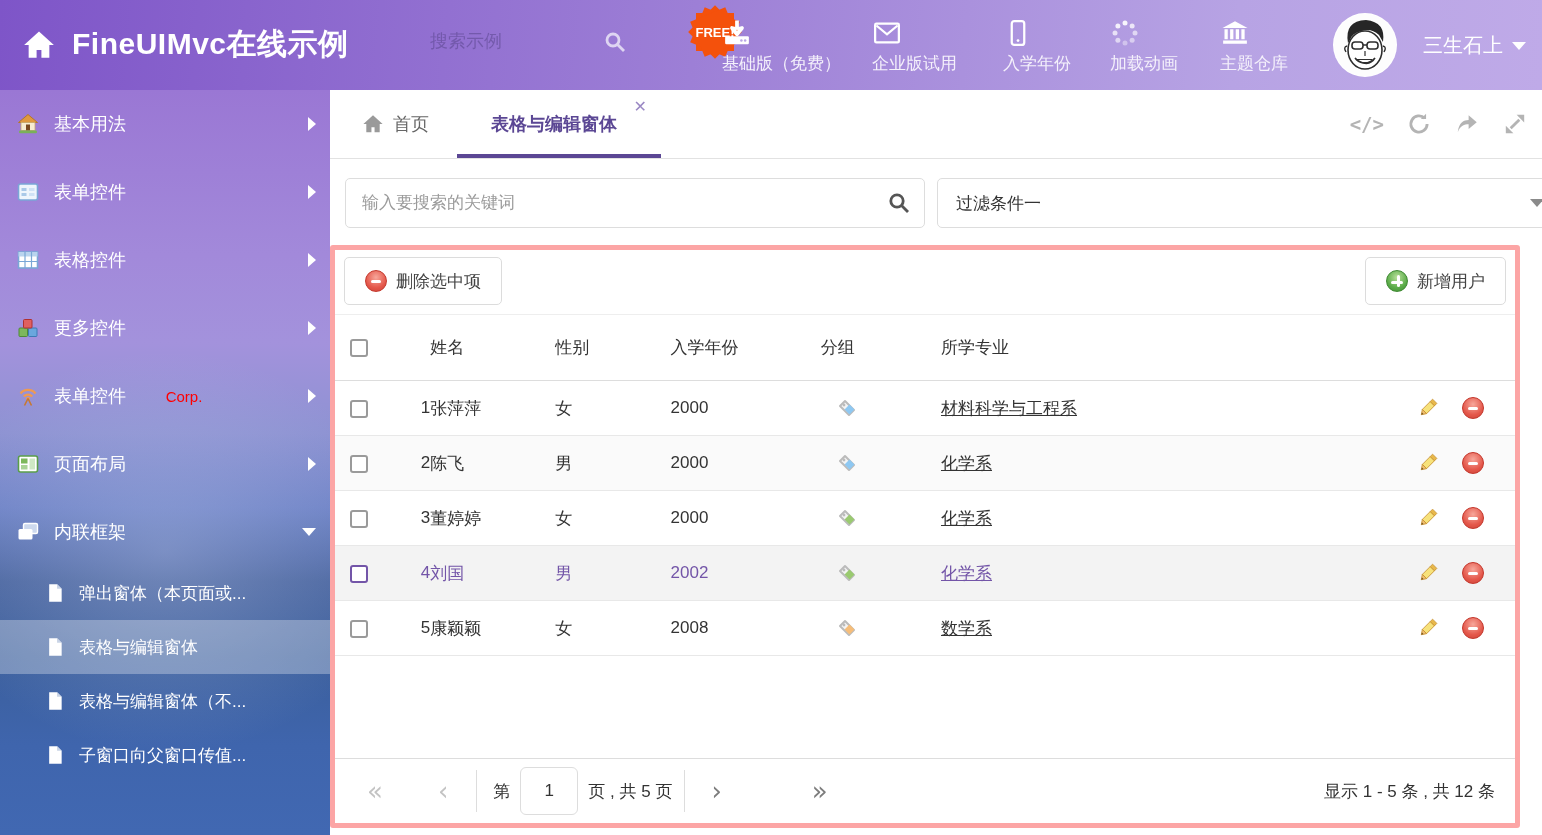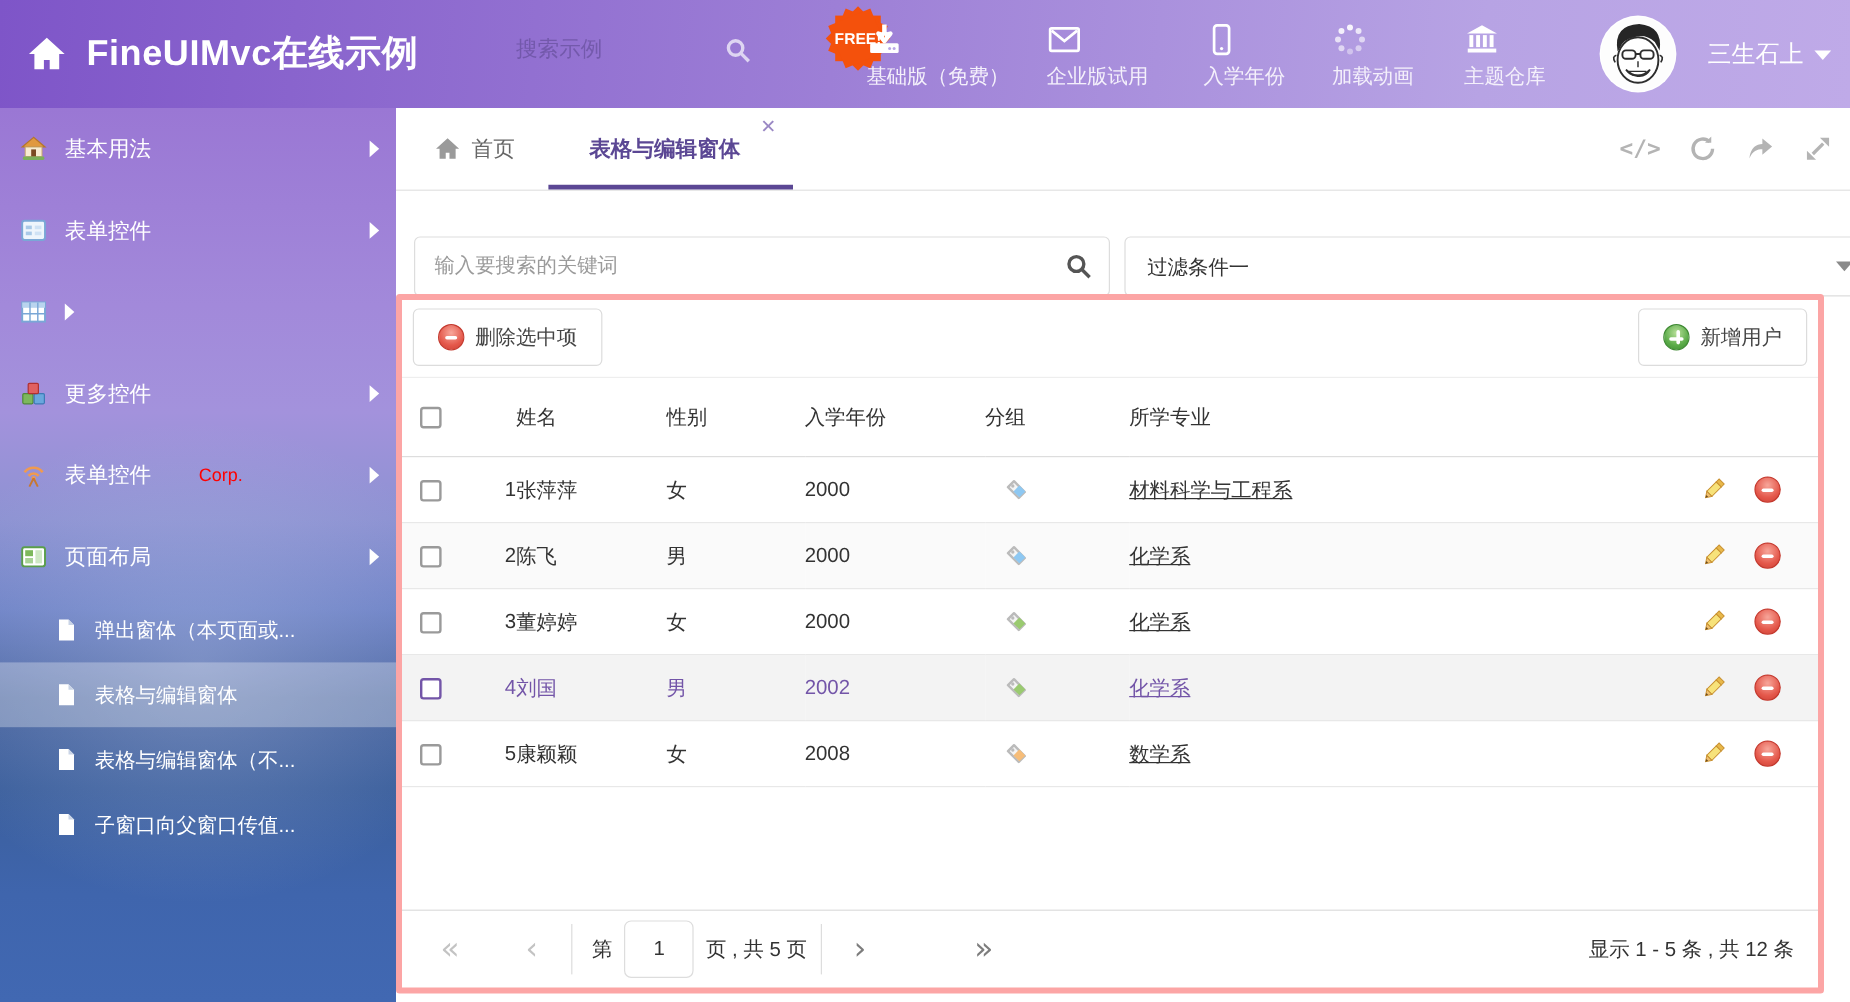--- a/index.html
+++ b/index.html
@@ -45,21 +45,21 @@
   .tabbar{position:relative;height:68px;border-bottom:1px solid #e2e2e2;display:flex;align-items:stretch;}
   .tab{display:flex;align-items:center;gap:9px;padding:0 28px;font-size:18px;color:#666;cursor:pointer;position:relative;}
   .tab.first{margin-left:4px;}
   .tab.active{color:#5b4794;font-weight:bold;box-shadow:inset 0 -4px 0 #5b4794;padding:0 44px 0 34px;}
   .tab-close{position:absolute;right:14px;top:9px;color:#9a88c4;font-size:16px;font-weight:bold;line-height:1;cursor:pointer;}
   .tab-home{width:22px;height:22px;}
   .tb-icons{position:absolute;right:14px;top:0;height:68px;display:flex;align-items:center;gap:22px;}
   .tb-ic{width:26px;height:26px;cursor:pointer;}
   .tb-code{font-family:"DejaVu Sans Mono",monospace;font-size:19px;font-weight:bold;color:#b4b4b4;cursor:pointer;}
 
-  .filter-row{position:absolute;left:0;top:88px;width:1212px;height:50px;margin-top:19px;}
+  .filter-row{position:absolute;left:0;top:88px;width:1212px;height:50px;}
   .search-box{position:absolute;left:15px;top:0;width:578px;height:48px;border:1px solid #ddd;border-radius:5px;display:flex;align-items:center;}
   .search-box input{flex:1;border:none;outline:none;background:transparent;font-size:17px;color:#333;padding:0 0 0 16px;}
   .search-box input::placeholder{color:#9b9b9b;}
   .search-btn{width:50px;height:100%;display:flex;align-items:center;justify-content:center;cursor:pointer;}
   .select-box{position:absolute;left:607px;top:0;width:588px;height:48px;border:1px solid #ddd;border-radius:5px;
               display:flex;align-items:center;padding:0 18px;cursor:pointer;justify-content:space-between;}
   .select-val{font-size:17px;color:#333;}
   .caret-gray{width:0;height:0;border-left:7px solid transparent;border-right:7px solid transparent;border-top:8px solid #8a8a8a;}
 
   .panel{position:absolute;left:0;top:155px;width:1180px;height:573px;border:5px solid #fca5a5;border-radius:3px;
@@ -252,20 +252,21 @@
   </div>
 
   <div class="nav-item">
     <span class="nav-ic">
       <svg viewBox="0 0 24 24" width="24" height="24">
           <rect x="2.5" y="4" width="19" height="16" fill="#fff" stroke="#7aa7d6" stroke-width="1.6"></rect>
           <rect x="2.5" y="4" width="19" height="4.5" fill="#b9d4ee"></rect>
           <path d="M2.5 13.5 H21.5 M9 4 V20 M15.5 4 V20" stroke="#7aa7d6" stroke-width="1.2" fill="none"></path>
         </svg>
     </span>
+    <span class="nav-label">表格控件</span>
     <span class="arrow-r"></span>
   </div>
 
   <div class="nav-item">
     <span class="nav-ic">
       <svg viewBox="0 0 24 24" width="24" height="24">
           <rect x="3" y="12" width="8.5" height="8.5" rx="1" fill="#7db85c" stroke="#4e8a36"></rect>
           <rect x="12.5" y="12" width="8.5" height="8.5" rx="1" fill="#6aa7dd" stroke="#3d7ab5"></rect>
           <rect x="7.5" y="3.5" width="8.5" height="8.5" rx="1" fill="#e06060" stroke="#b03030"></rect>
         </svg>
@@ -295,20 +296,30 @@
           <rect x="2.5" y="4" width="19" height="16" rx="2" fill="#fff" stroke="#5a9e4a" stroke-width="1.6"></rect>
           <rect x="5" y="6.5" width="6.5" height="5" fill="#7db85c"></rect>
           <rect x="13.5" y="6.5" width="5.5" height="11" fill="#cfe8c4"></rect>
           <rect x="5" y="13" width="6.5" height="4.5" fill="#a9d396"></rect>
         </svg>
     </span>
     <span class="nav-label">页面布局</span>
     <span class="arrow-r"></span>
   </div>
 
+  <div class="nav-item">
+    <span class="nav-ic">
+      <svg viewBox="0 0 24 24" width="24" height="24">
+          <rect x="7.5" y="3.5" width="14" height="10" rx="1.5" fill="#cdd9ee" stroke="#fff" stroke-width="1.4"></rect>
+          <rect x="2.5" y="9" width="14" height="10.5" rx="1.5" fill="#fff"></rect>
+        </svg>
+    </span>
+    <span class="nav-label">内联框架</span>
+    <span class="arrow-d"></span>
+  </div>
 
   <div class="sub-item">
     <span class="sub-ic">
       <svg viewBox="0 0 24 24" width="20" height="22">
           <path d="M5 1.5 H14.5 L20 7 V22.5 H5 Z" fill="#fff"></path>
           <path d="M14.5 1.5 V7 H20 Z" fill="#c9d4e6"></path>
         </svg>
     </span>
     <span class="sub-label">弹出窗体（本页面或...</span>
   </div>

